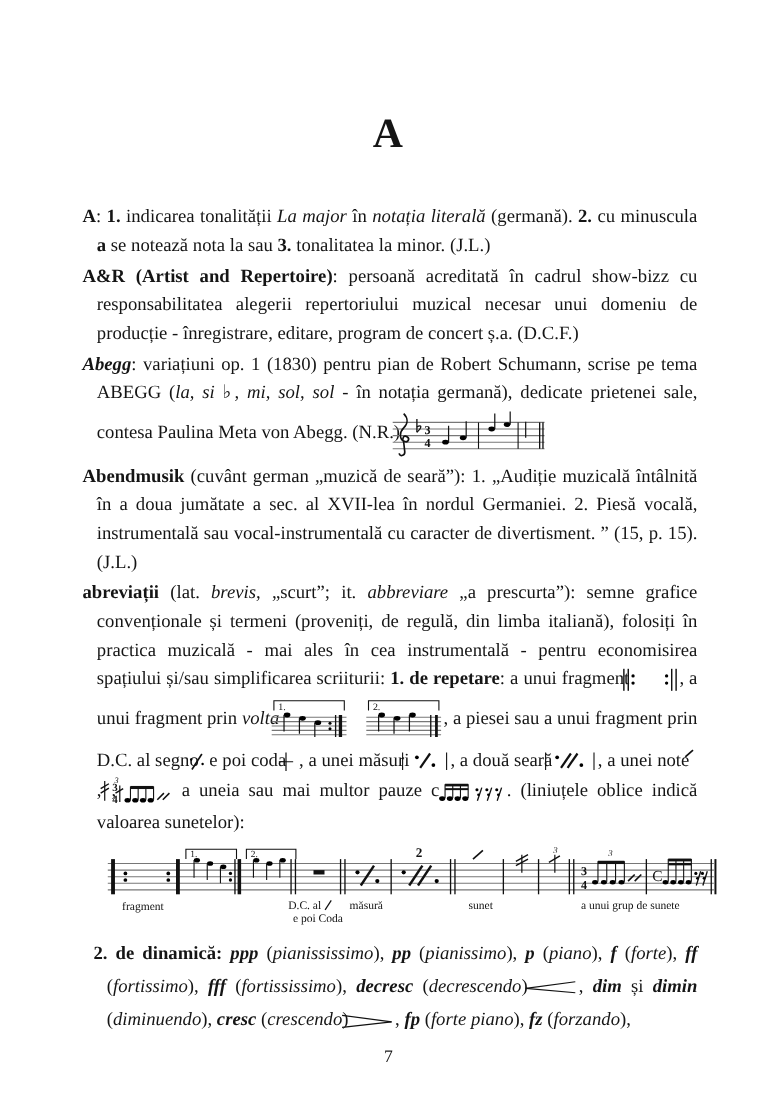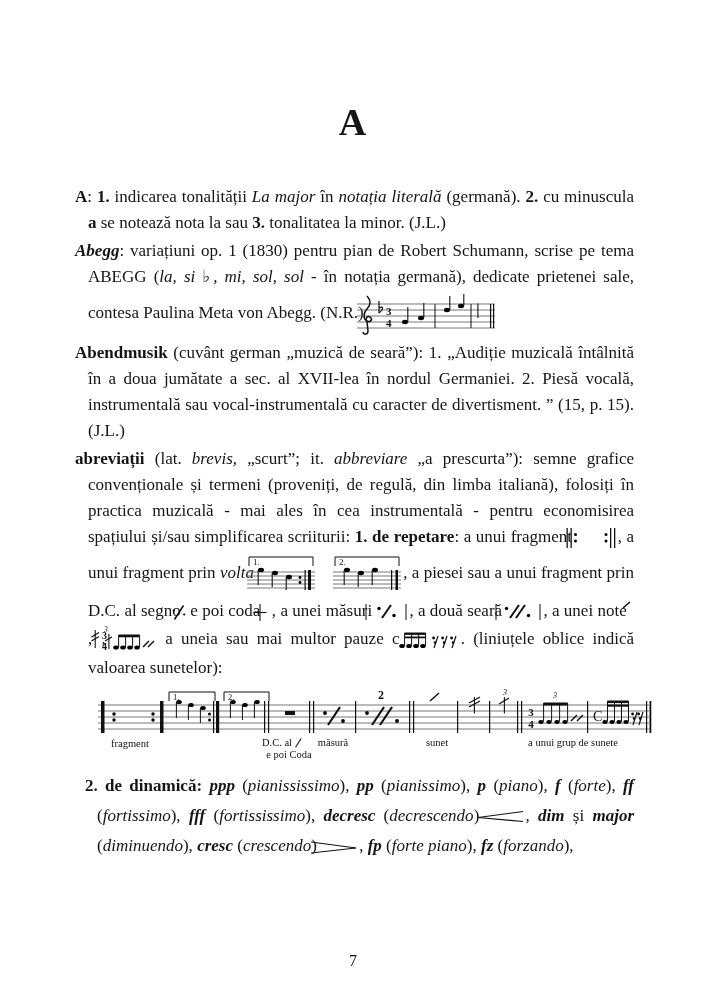--- a/index.html
+++ b/index.html
@@ -59,20 +59,21 @@
 </style>
 </head>
 <body>
 
 <div class="page">
   <h1 class="page-title">A</h1>
 
   <div class="content">
     <div id="entries-top">
         <p class="entry"><span class="run-b">A</span><span class="run-n">: </span><span class="run-b">1.</span><span class="run-n"> indicarea tonalității </span><span class="run-i">La major</span><span class="run-n"> în </span><span class="run-i">notația literală</span><span class="run-n"> (germană). </span><span class="run-b">2.</span><span class="run-n"> cu minuscula </span><span class="run-b">a</span><span class="run-n"> se notează nota la sau </span><span class="run-b">3.</span><span class="run-n"> tonalitatea la minor. (J.L.)</span></p>
+        <p class="entry"><span class="run-b">A&amp;R (Artist and Repertoire)</span><span class="run-n">: persoană acreditată în cadrul show-bizz cu responsabilitatea alegerii repertoriului muzical necesar unui domeniu de producție - înregistrare, editare, program de concert ș.a. (D.C.F.)</span></p>
         <p class="entry"><span class="run-bi">Abegg</span><span class="run-n">: variațiuni op. 1 (1830) pentru pian de Robert Schumann, scrise pe tema ABEGG (</span><span class="run-i">la, si</span><span class="run-n"> ♭</span><span class="run-i">, mi, sol, sol</span><span class="run-n"> - în notația germană), dedicate prietenei sale, contesa Paulina Meta von Abegg. (N.R.) </span><span class="music-glyph">
 <svg width="142" height="48" viewBox="0 0 142 48">
   <line class="staffline" x1="2" y1="14" x2="140" y2="14"></line>
               <line class="staffline" x1="2" y1="20" x2="140" y2="20"></line>
               <line class="staffline" x1="2" y1="26" x2="140" y2="26"></line>
               <line class="staffline" x1="2" y1="32" x2="140" y2="32"></line>
               <line class="staffline" x1="2" y1="38" x2="140" y2="38"></line>
   <path d="M12,6 C16,10 16,15 12,19 C8,23 8,29 12,31 C16,33 18,29 15,27 C12,25 10,29 12,32 L13,41 C13,45 8,45 8,42" fill="none" stroke-width="1.5"></path>
   <line x1="24" y1="11" x2="24" y2="23" stroke-width="1.2"></line>
   <path d="M24,23 C29,18.5 28.5,15.5 24,18" fill="none" stroke-width="1.2"></path>
@@ -369,21 +370,21 @@
         <text x="480" y="59" font-size="10.5" text-anchor="middle">a unui grup de sunete</text>
       </svg>
     </div>
 
     <div id="entries-bottom">
         <p class="entry indent"><span class="run-b">2. de dinamică: </span><span class="run-bi">ppp</span><span class="run-n"> (</span><span class="run-i">pianississimo</span><span class="run-n">), </span><span class="run-bi">pp</span><span class="run-n"> (</span><span class="run-i">pianissimo</span><span class="run-n">), </span><span class="run-bi">p</span><span class="run-n"> (</span><span class="run-i">piano</span><span class="run-n">), </span><span class="run-bi">f</span><span class="run-n"> (</span><span class="run-i">forte</span><span class="run-n">), </span><span class="run-bi">ff</span><span class="run-n"> (</span><span class="run-i">fortissimo</span><span class="run-n">), </span><span class="run-bi">fff</span><span class="run-n"> (</span><span class="run-i">fortississimo</span><span class="run-n">), </span><span class="run-bi">decresc</span><span class="run-n"> (</span><span class="run-i">decrescendo</span><span class="run-n">) </span><span class="music-glyph">
 <svg width="50" height="16" viewBox="0 0 50 16">
   <line x1="2" y1="8.5" x2="47" y2="2.5" stroke-width="1.1"></line>
   <line x1="2" y1="8.5" x2="47" y2="12.5" stroke-width="1.1"></line>
 </svg>
-</span><span class="run-n">, </span><span class="run-bi">dim</span><span class="run-n"> și </span><span class="run-bi">major</span><span class="run-n"> (</span><span class="run-i">diminuendo</span><span class="run-n">), </span><span class="run-bi">cresc</span><span class="run-n"> (</span><span class="run-i">crescendo</span><span class="run-n">) </span><span class="music-glyph">
+</span><span class="run-n">, </span><span class="run-bi">dim</span><span class="run-n"> și </span><span class="run-bi">dimin</span><span class="run-n"> (</span><span class="run-i">diminuendo</span><span class="run-n">), </span><span class="run-bi">cresc</span><span class="run-n"> (</span><span class="run-i">crescendo</span><span class="run-n">) </span><span class="music-glyph">
 <svg width="50" height="16" viewBox="0 0 50 16">
   <line x1="2" y1="3" x2="47" y2="9" stroke-width="1.1"></line>
   <line x1="2" y1="14" x2="47" y2="9" stroke-width="1.1"></line>
 </svg>
 </span><span class="run-n">, </span><span class="run-bi">fp</span><span class="run-n"> (</span><span class="run-i">forte piano</span><span class="run-n">), </span><span class="run-bi">fz</span><span class="run-n"> (</span><span class="run-i">forzando</span><span class="run-n">),</span></p>
       </div>
   </div>
 
   <div class="pagenum">7</div>
 </div>

